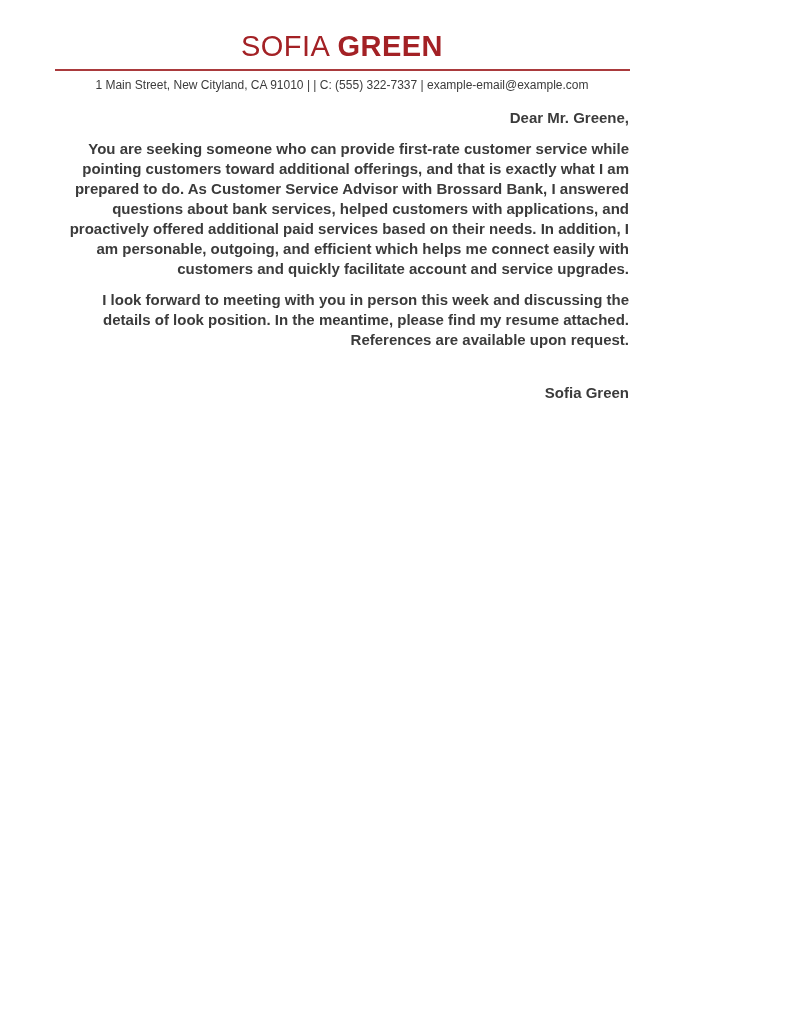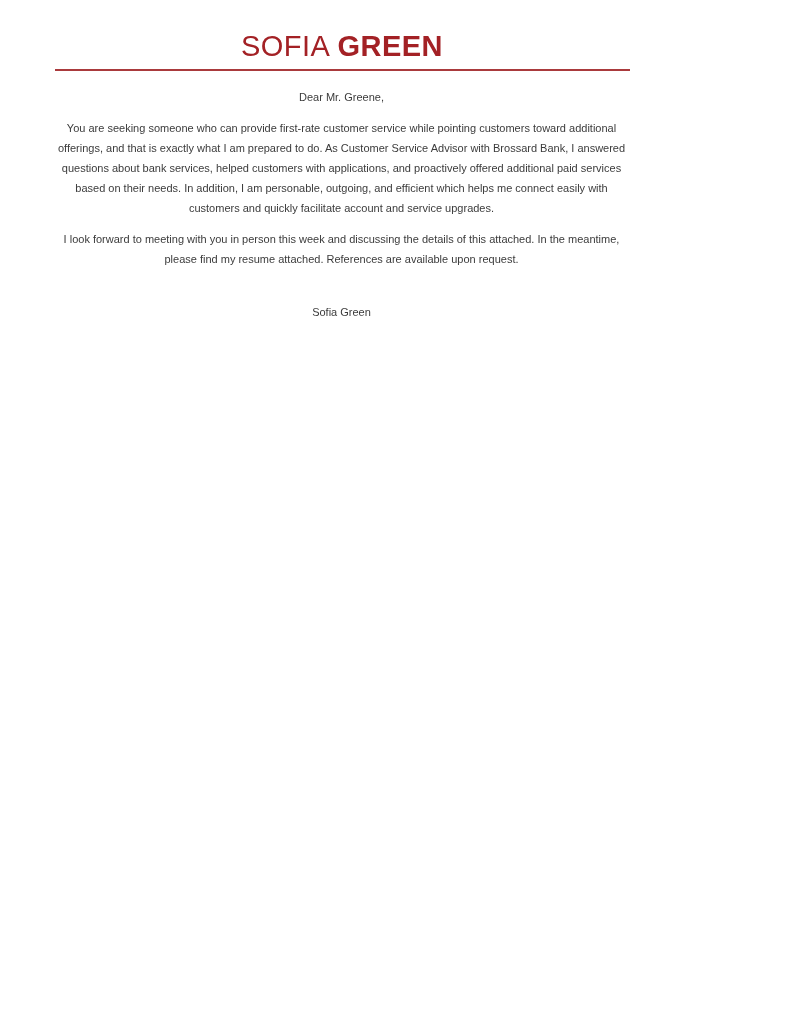--- a/index.html
+++ b/index.html
@@ -35,39 +35,41 @@
     margin: 5px 54px 0 55px;
   }
   .contact-line {
     margin-top: 7px;
     font-size: 12px;
     line-height: 14px;
     color: var(--ink);
   }
   .letter-body {
     margin: 16px 55px 0 54px;
-    font-size: 11px;
+    font-size: 15px;
     line-height: 20px;
     color: var(--ink);
-    text-align: center;
+    text-align: right;
+    font-weight: bold;
   }
   .letter-body p { margin: 0 0 11px 0; }
   .letter-body p.closing { margin-bottom: 0; }
   .letter-body p.signature { margin: 33px 0 0 0; }
 </style>
 </head>
 <body>
 
 <div class="page">
 
   <header class="letter-header">
     <h1 class="candidate-name"><span class="first-name">SOFIA</span> <span class="last-name">GREEN</span></h1>
     <hr class="header-divider">
+    <div class="contact-line">1 Main Street, New Cityland, CA 91010 | | C: (555) 322-7337 | example-email@example.com</div>
   </header>
 
   <main class="letter-body">
     <p class="salutation">Dear Mr. Greene,</p>
     <p class="paragraph">You are seeking someone who can provide first-rate customer service while pointing customers toward additional offerings, and that is exactly what I am prepared to do. As Customer Service Advisor with Brossard Bank, I answered questions about bank services, helped customers with applications, and proactively offered additional paid services based on their needs. In addition, I am personable, outgoing, and efficient which helps me connect easily with customers and quickly facilitate account and service upgrades.</p>
-    <p class="paragraph">I look forward to meeting with you in person this week and discussing the details of this attached. In the meantime, please find my resume attached. References are available upon request.</p>
+    <p class="paragraph">I look forward to meeting with you in person this week and discussing the details of look position. In the meantime, please find my resume attached. References are available upon request.</p>
     <p class="signature">Sofia Green</p>
   </main>
 
 </div>
 
 </body></html>

